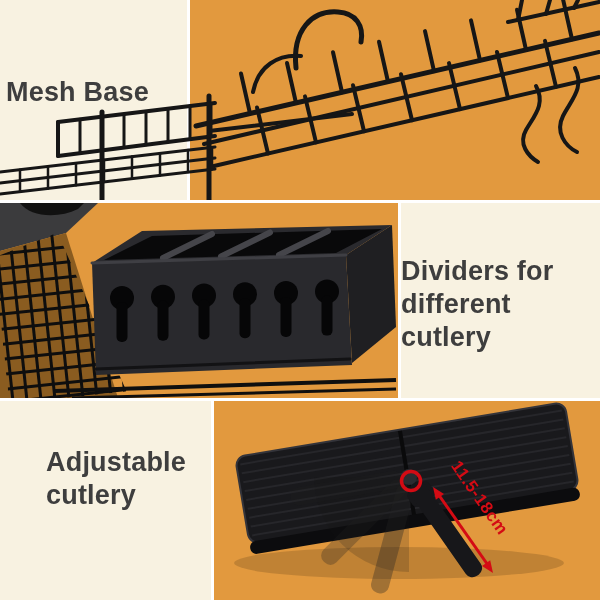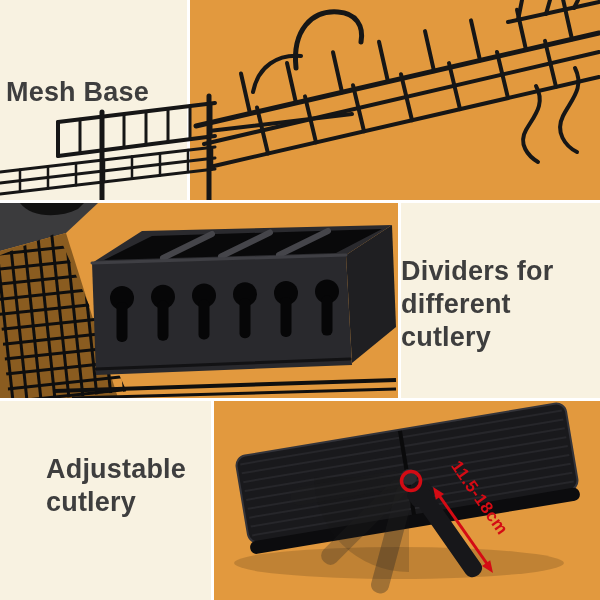--- a/index.html
+++ b/index.html
@@ -13,21 +13,21 @@
   .sec-bot{top:401px;height:199px;}
   .panel{position:absolute;top:0;bottom:0;}
   .cream{background:var(--cream,#F8F2E1);}
   .photo{background:var(--orange,#E2993E);overflow:hidden;}
   .headline{
     font-weight:bold;color:var(--ink,#3E3E3E);
     font-size:27px;line-height:33px;letter-spacing:.2px;
   }
   .top-label{position:absolute;left:0;right:0;top:76px;text-align:left;padding-left:6px;}
   .mid-label{position:absolute;left:0;right:0;top:52px;text-align:left;}
-  .bot-label{position:absolute;left:46px;top:52px;text-align:left;}
+  .bot-label{position:absolute;left:46px;top:45px;text-align:left;}
   .overlay-svg{position:absolute;inset:0;pointer-events:none;}
   svg{display:block;}
 </style>
 </head>
 <body>
 
 <div class="page">
 
   <div class="section sec-top">
     <div class="panel cream" style="left:0;width:187px;">

